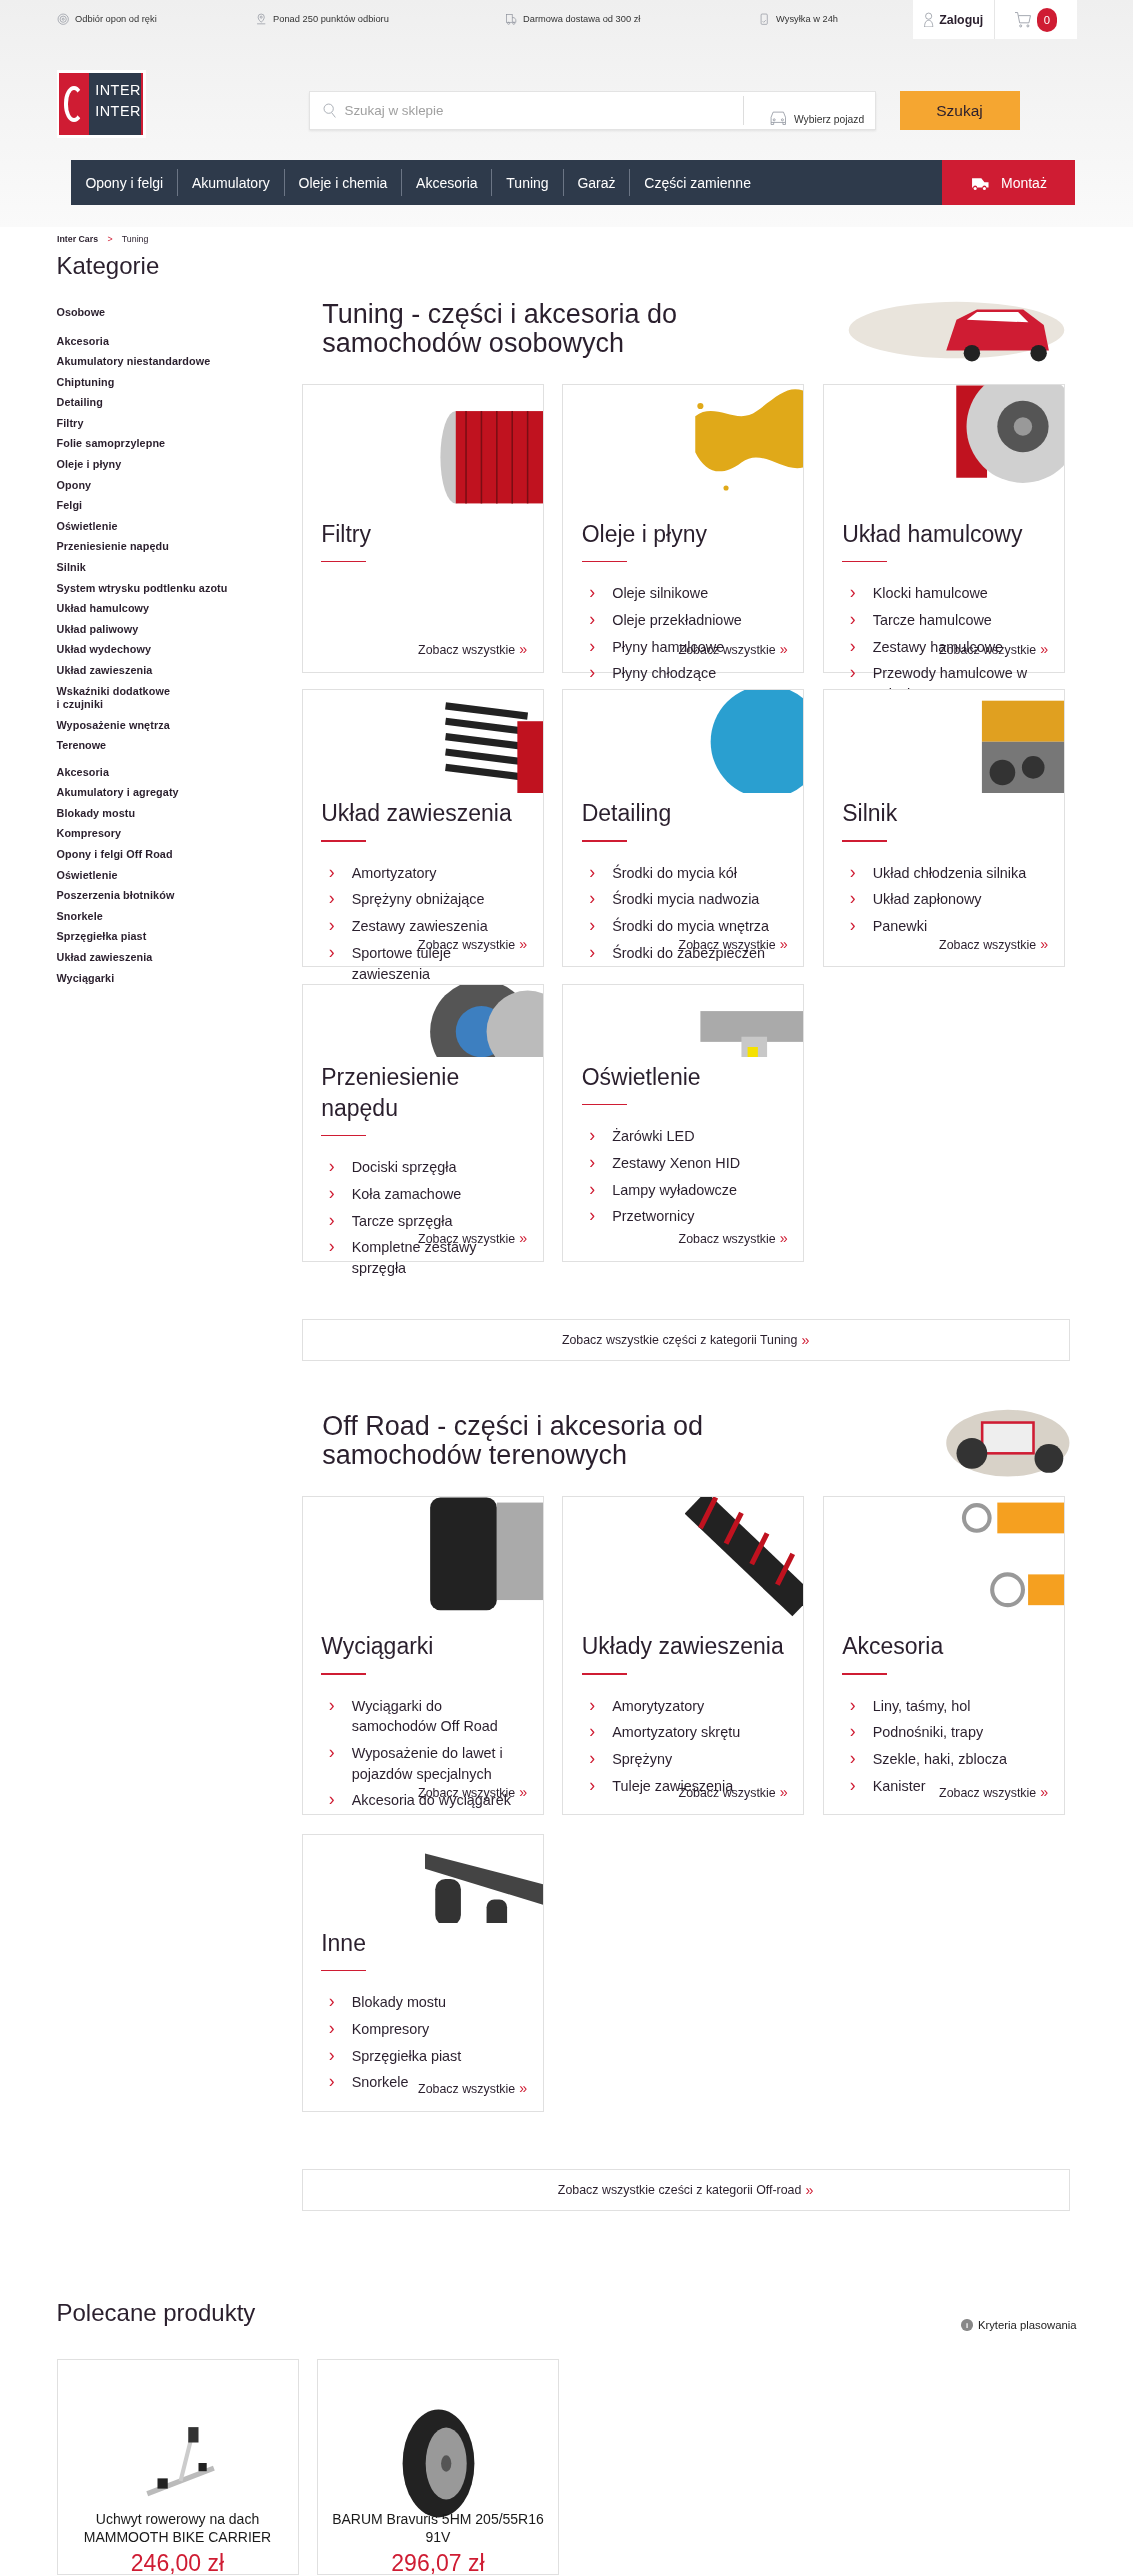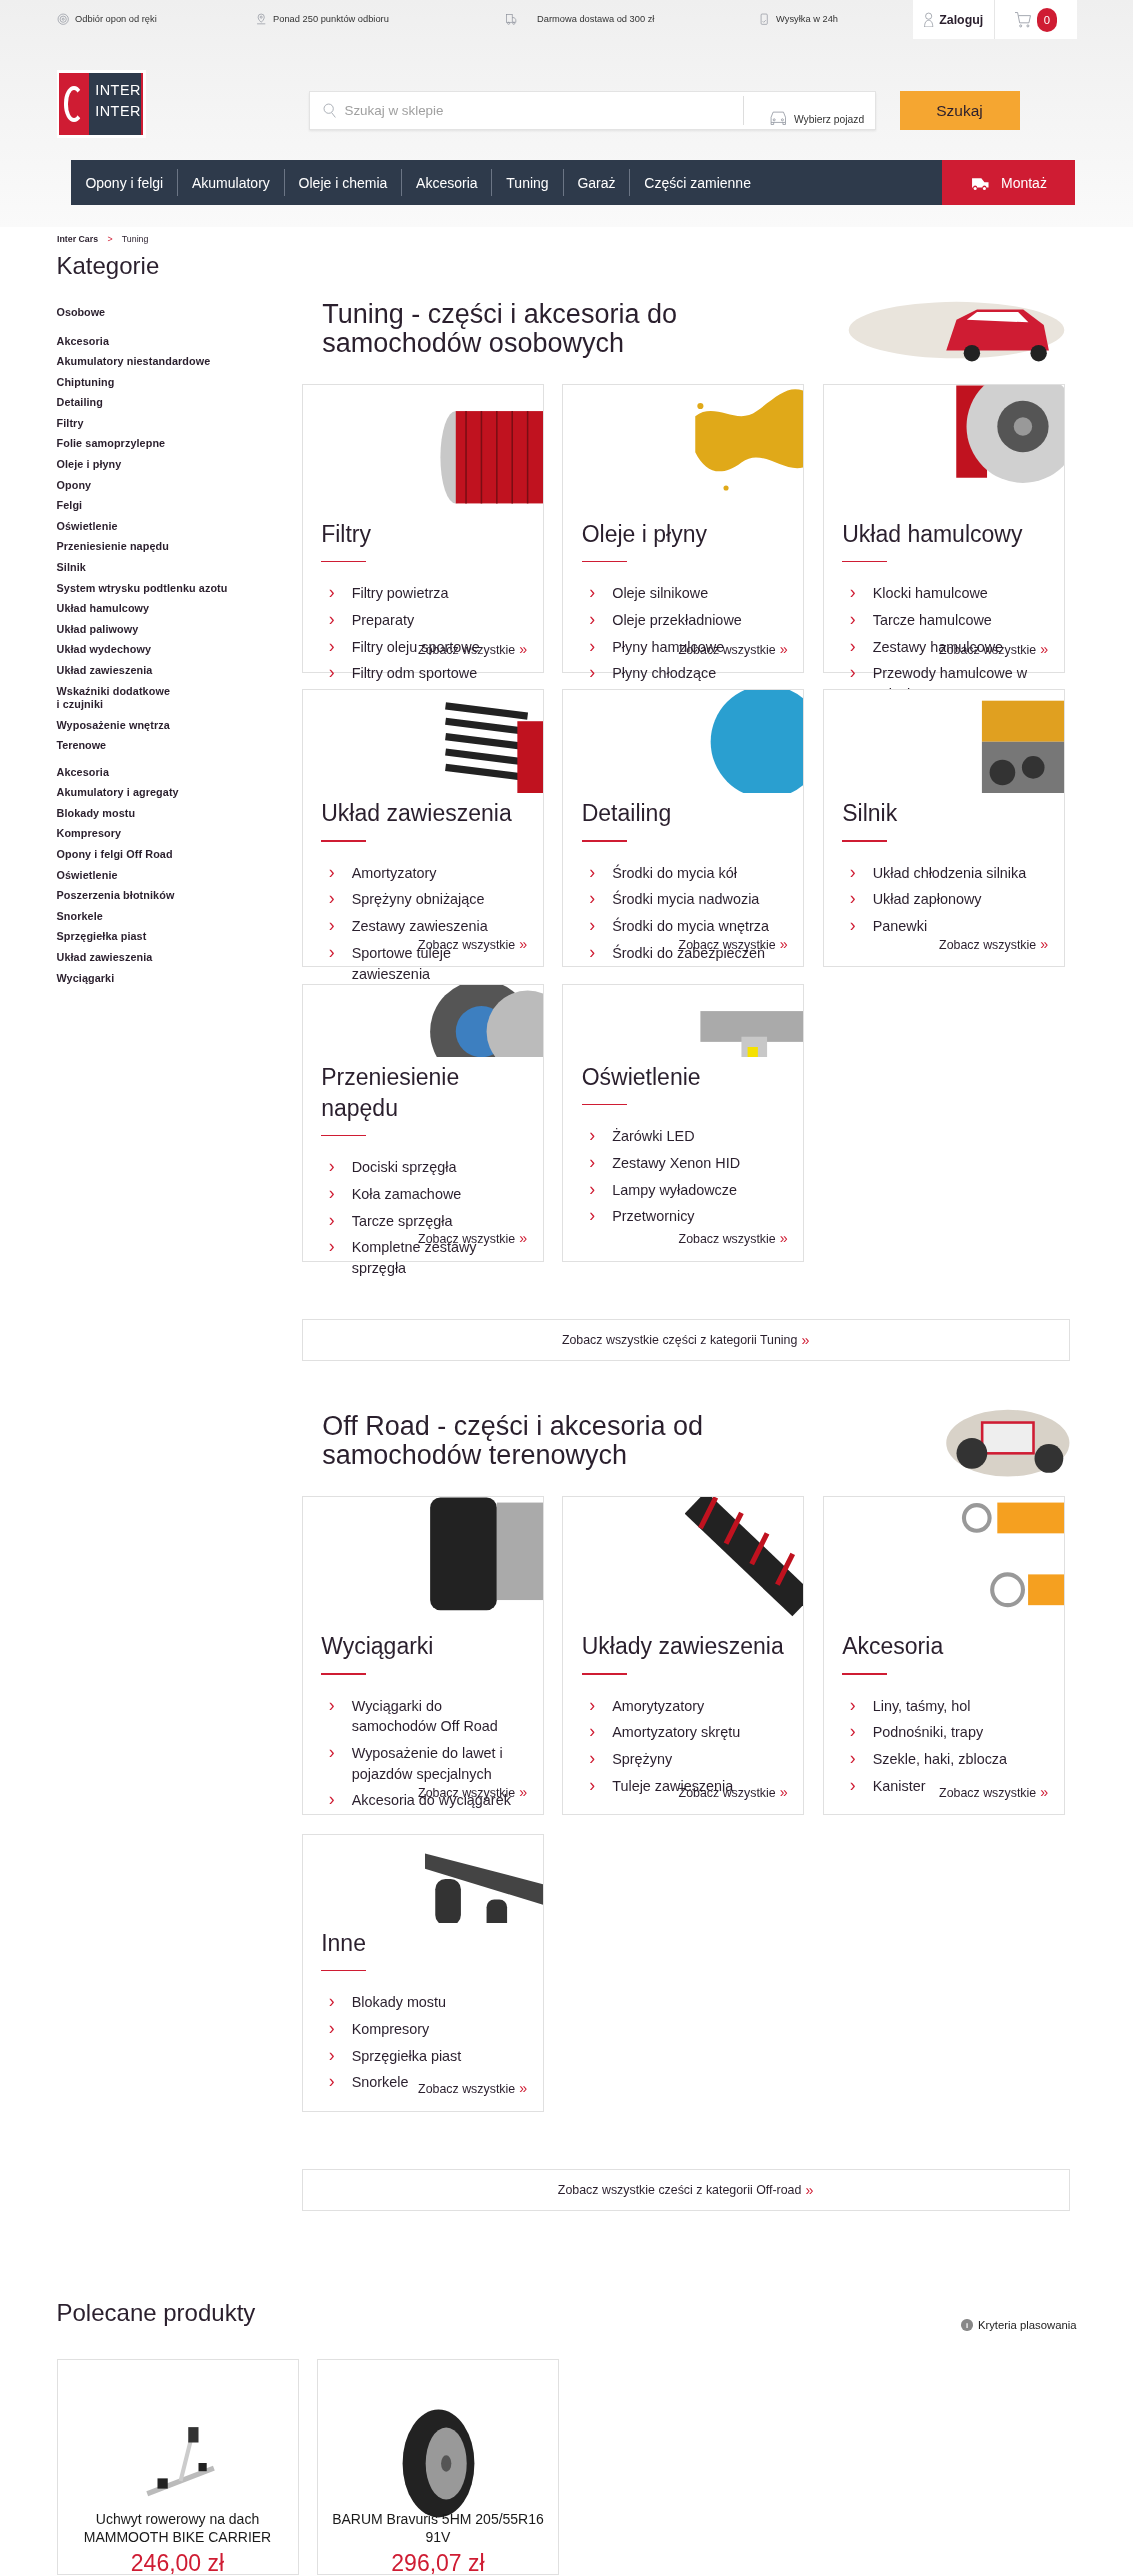--- a/index.html
+++ b/index.html
@@ -10,21 +10,21 @@
 
   .topwrap { background: linear-gradient(#efefef, #fafafa); height: 227px; position: relative; }
   .wrap { width: 1020px; margin: 0 auto; position: relative; }
 
   
   .infobar { height: 39px; display: flex; align-items: center; position: relative; }
   .info-item { display: flex; align-items: center; font-size: 9.3px; color: #333; margin-right: 0; }
   .info-item .ic { width: 12.4px; height: 12.4px; margin-right: 6.2px; color: #8a8f99; display: inline-flex; }
   .info-item:nth-child(1) { position: absolute; left: 0; }
   .info-item:nth-child(2) { position: absolute; left: 198px; }
-  .info-item:nth-child(3) { position: absolute; left: 448px; gap: 14px; }
+  .info-item:nth-child(3) { position: absolute; left: 448px; }
   .info-item:nth-child(4) { position: absolute; left: 701px; }
   .acct { position: absolute; right: 0; top: 0; display: flex; height: 39px; }
   .login { background: #fff; width: 82px; display: flex; align-items: center; justify-content: center; font-size: 12.4px; font-weight: bold; color: #2a1f2d; border-right: 0.5px solid #e6e6e6; }
   .login .ic { width: 11.3px; height: 15.5px; margin-right: 5.2px; color: #8a8f99; }
   .cart { background: #fff; width: 82px; display: flex; align-items: center; justify-content: center; }
   .cart .ic { width: 17.5px; height: 17.5px; color: #8a8f99; margin-right: 5.2px; }
   .cart-badge { background: #cf1c33; color: #fff; width: 19.6px; height: 24px; border-radius: 10.3px; display: flex; align-items: center; justify-content: center; font-size: 11.3px; }
 
   
   .header { height: 111px; position: relative; }
@@ -286,26 +286,20 @@
                   <line x1="80" y1="50" x2="80" y2="230"></line>
                   <line x1="110" y1="50" x2="110" y2="230"></line>
                   <line x1="140" y1="50" x2="140" y2="230"></line>
                   <line x1="170" y1="50" x2="170" y2="230"></line>
                   <line x1="200" y1="50" x2="200" y2="230"></line>
                 </g>
               </svg>
             </div>
           <h4>Filtry</h4>
           <div class="bar"></div>
-          <ul>
-            <li>Filtry powietrza</li>
-            <li>Preparaty</li>
-            <li>Filtry oleju sportowe</li>
-            <li>Filtry odm sportowe</li>
-          </ul>
           <a class="more">Zobacz wszystkie</a>
         </div>
         <div class="card">
           <div class="card-img">
               <svg class="art" viewBox="0 0 230 240">
                 <path d="M20 60c40-30 80 20 120-10s60-50 90-40v150c-40 10-80-40-120-10s-70 20-90-20z" fill="#e0a919"></path>
                 <circle cx="30" cy="40" r="6" fill="#e0a919"></circle>
                 <circle cx="80" cy="200" r="5" fill="#e0a919"></circle>
               </svg>
             </div>

